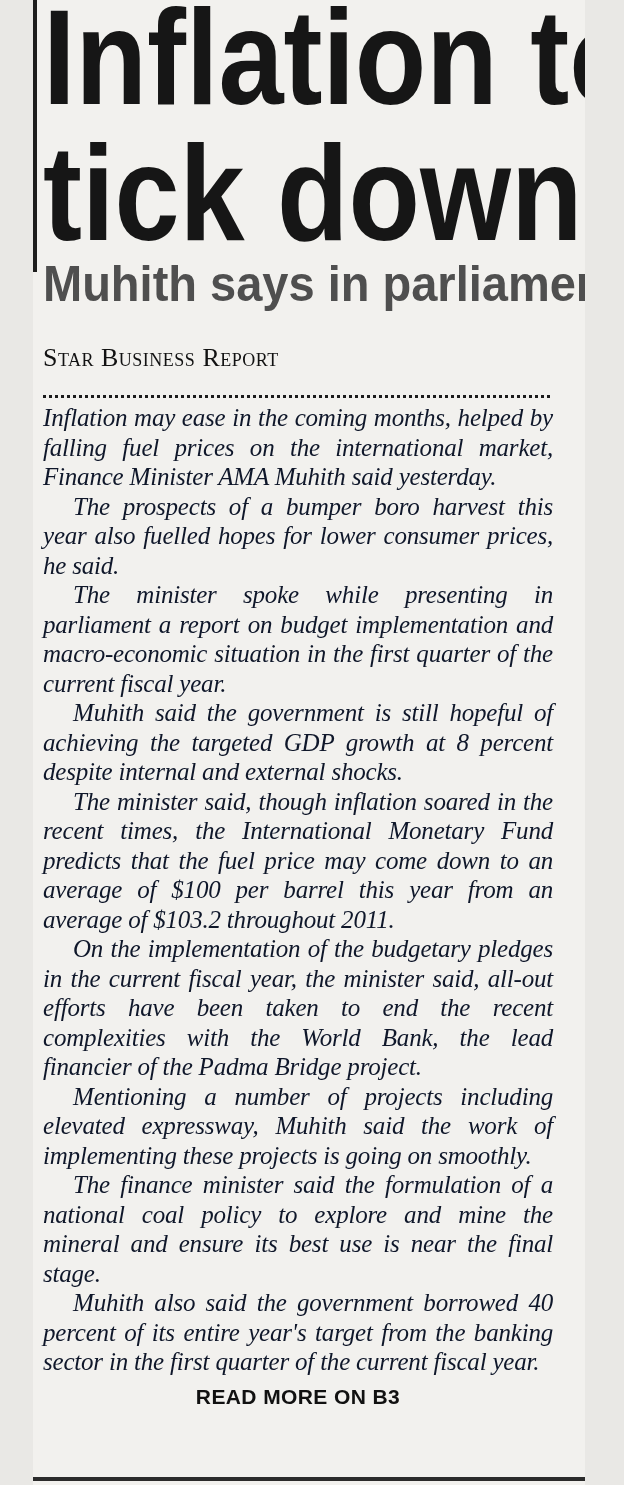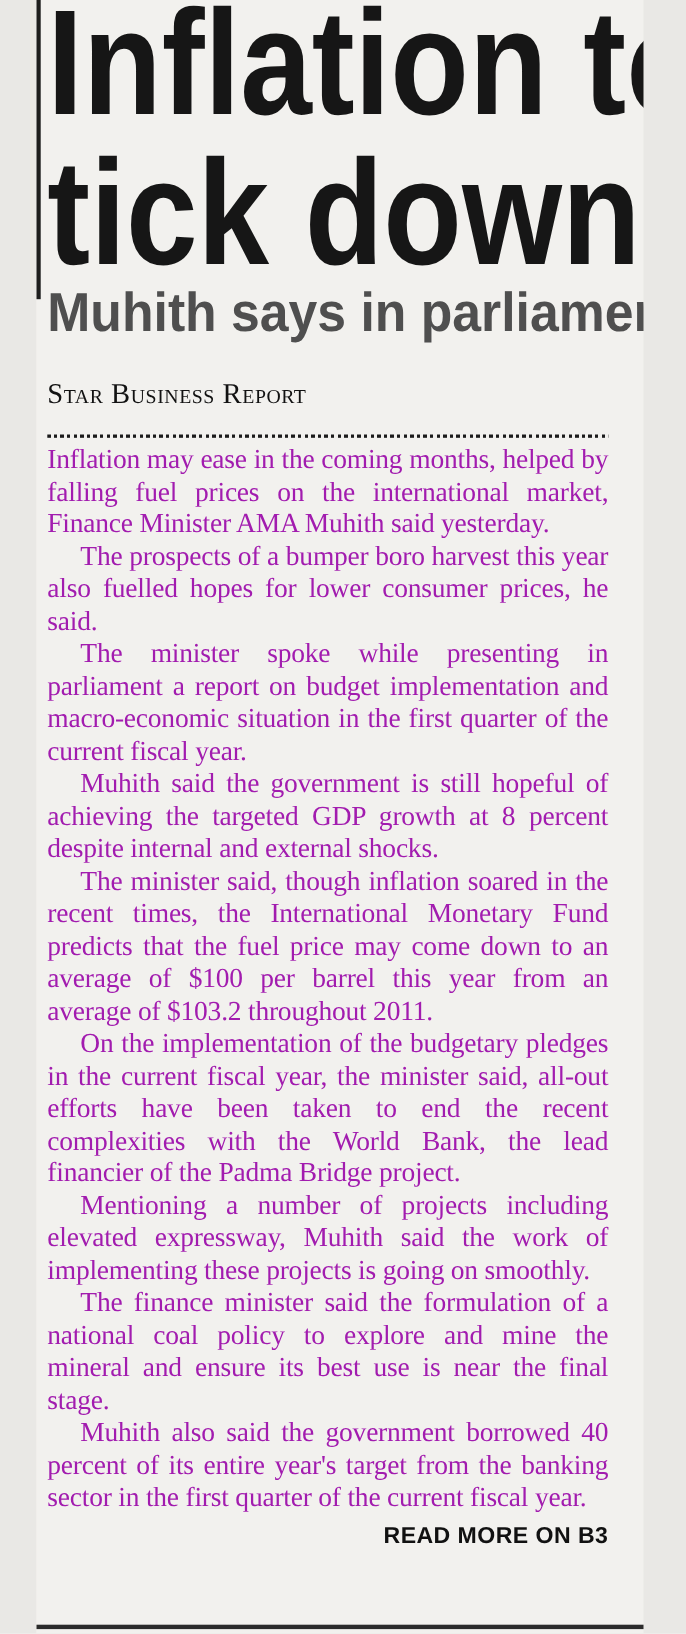--- a/index.html
+++ b/index.html
@@ -64,34 +64,35 @@
     background: repeating-linear-gradient(to right, #1b1b1b 0 3px, transparent 3px 6px);
   }
 
   
   .body-copy {
     margin-top: 5px;
     font-size: 25px;
     line-height: 29.5px;
     letter-spacing: -0.2px;
     text-align: justify;
-    color: #a21caf;
+    color: #0f172a;
+    font-style: italic;
   }
   .body-copy p { margin: 0; }
   .body-copy p + p { text-indent: 30px; }
 
   
   .read-more {
     margin-top: 8px;
     font-family: "Liberation Sans", sans-serif;
     font-weight: bold;
     font-size: 21px;
     line-height: 24px;
     letter-spacing: 0.4px;
-    text-align: right;
+    text-align: center;
     color: #111111;
   }
 
   
   .right-rule {
     position: absolute;
     left: 616px;
     top: 34px;
     width: 2px;
     height: 1428px;

